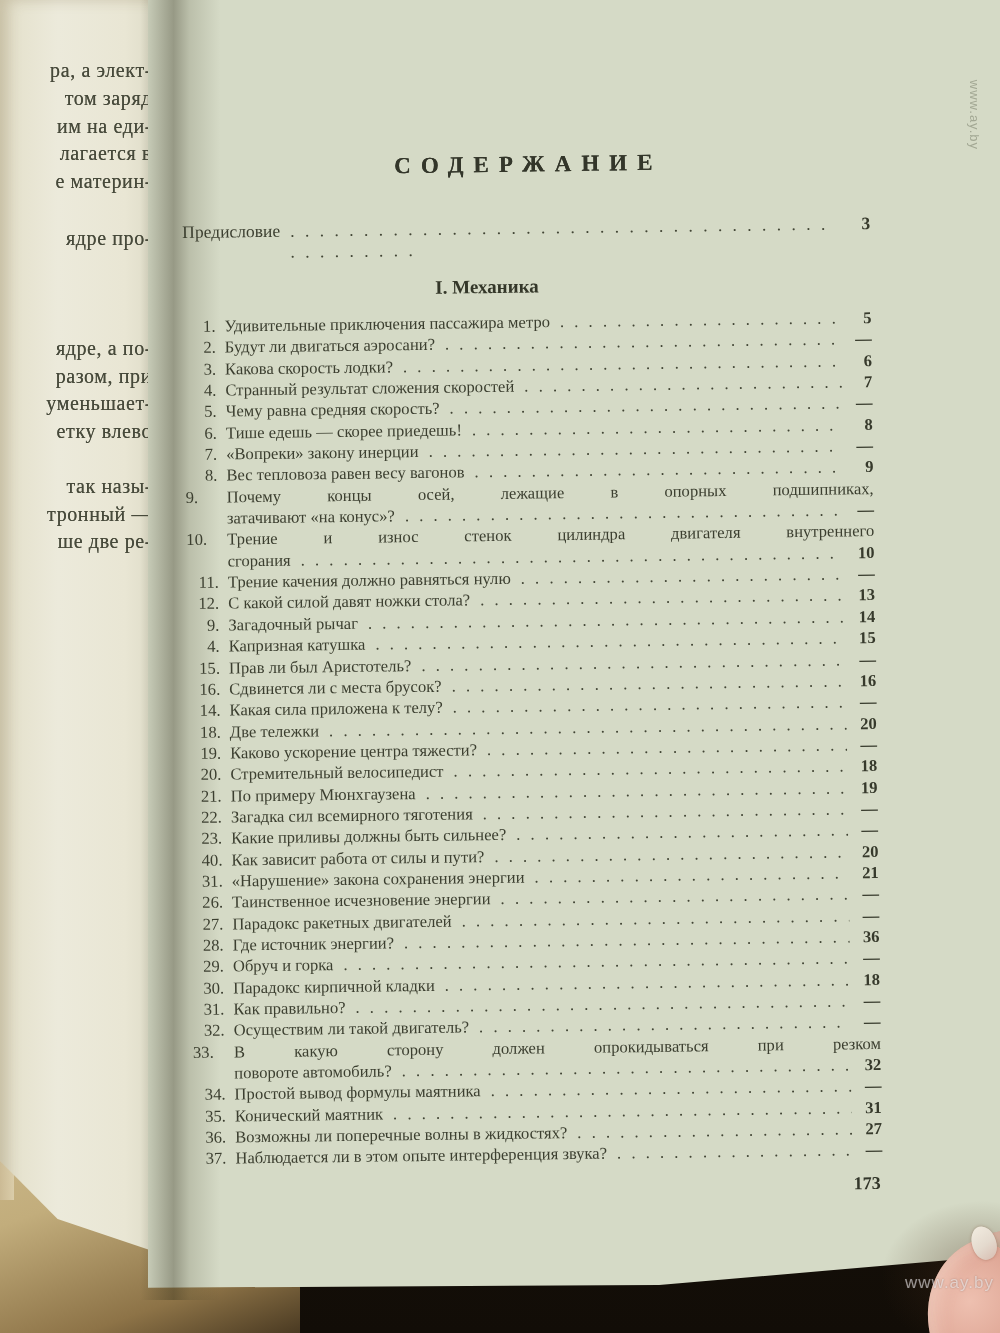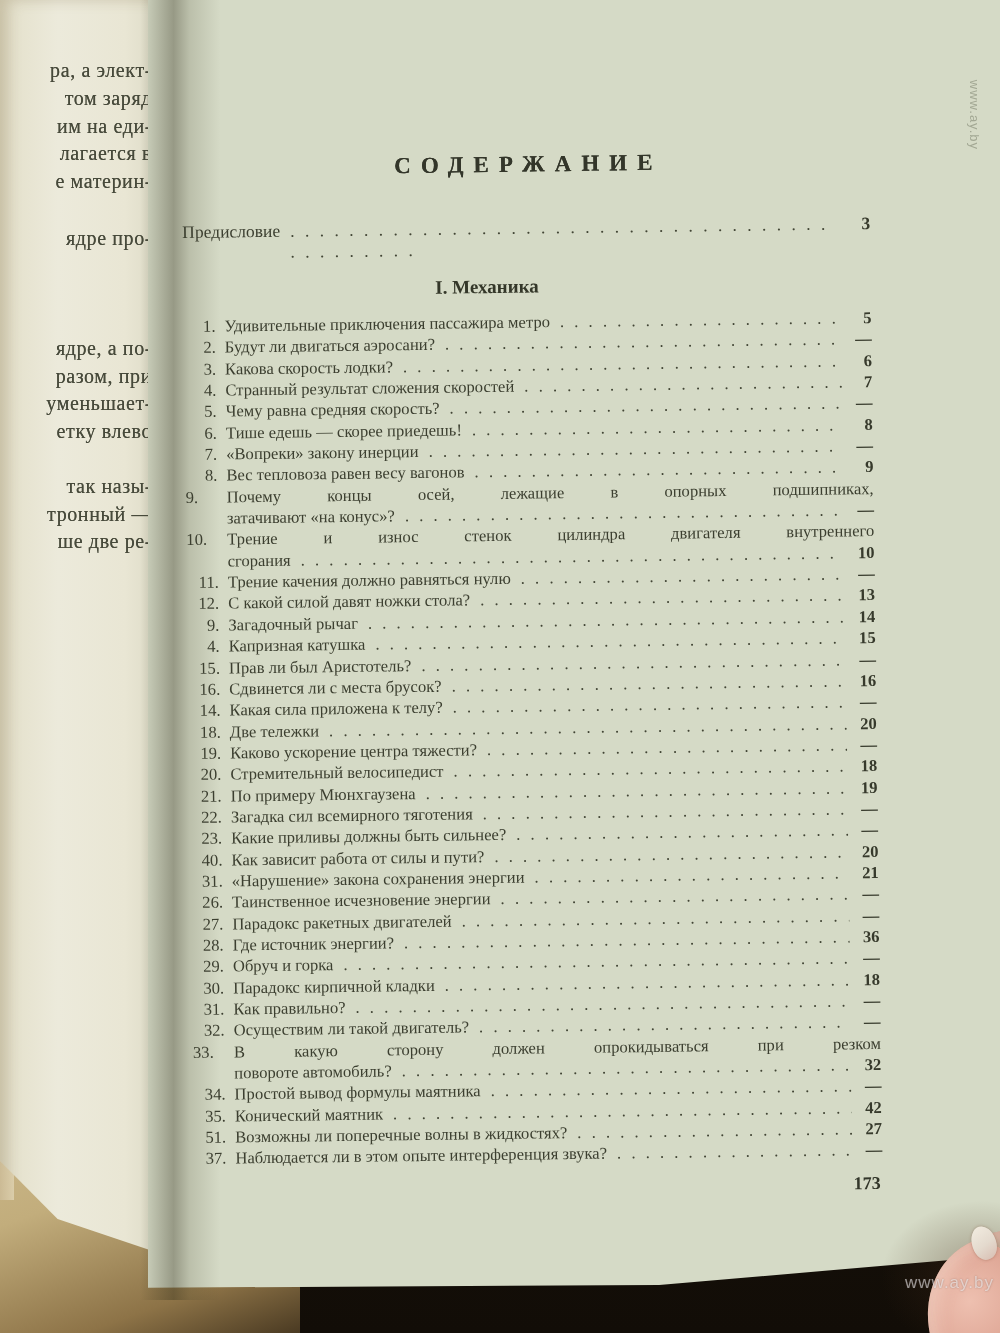--- a/index.html
+++ b/index.html
@@ -424,26 +424,26 @@
             <span class="t">Простой вывод формулы маятника</span>
             <span class="dots"></span>
             <span class="pg">—</span>
           </div>
         </li>
         <li>
           <div class="toc-row">
             <span class="num">35.</span>
             <span class="t">Конический маятник</span>
             <span class="dots"></span>
-            <span class="pg">42</span>
-          </div>
-        </li>
-        <li>
-          <div class="toc-row">
-            <span class="num">51.</span>
+            <span class="pg">31</span>
+          </div>
+        </li>
+        <li>
+          <div class="toc-row">
+            <span class="num">36.</span>
             <span class="t">Возможны ли поперечные волны в жидкостях?</span>
             <span class="dots"></span>
             <span class="pg">27</span>
           </div>
         </li>
         <li>
           <div class="toc-row">
             <span class="num">37.</span>
             <span class="t">Наблюдается ли в этом опыте интерференция звука?</span>
             <span class="dots"></span>

